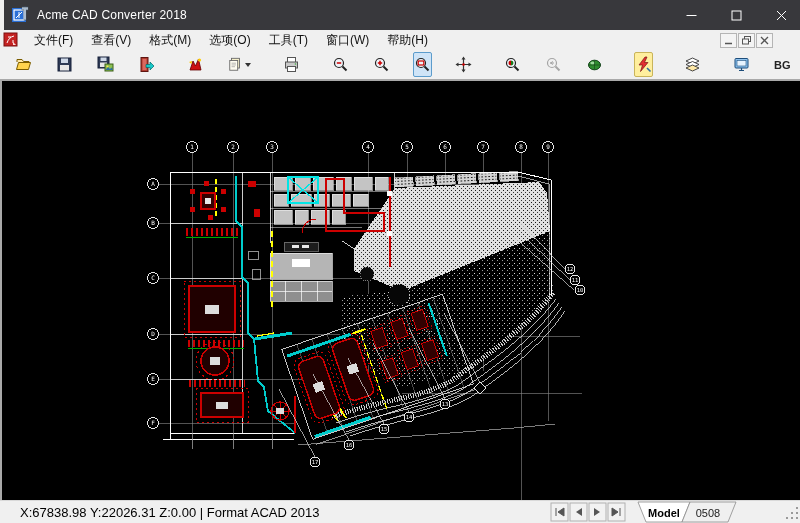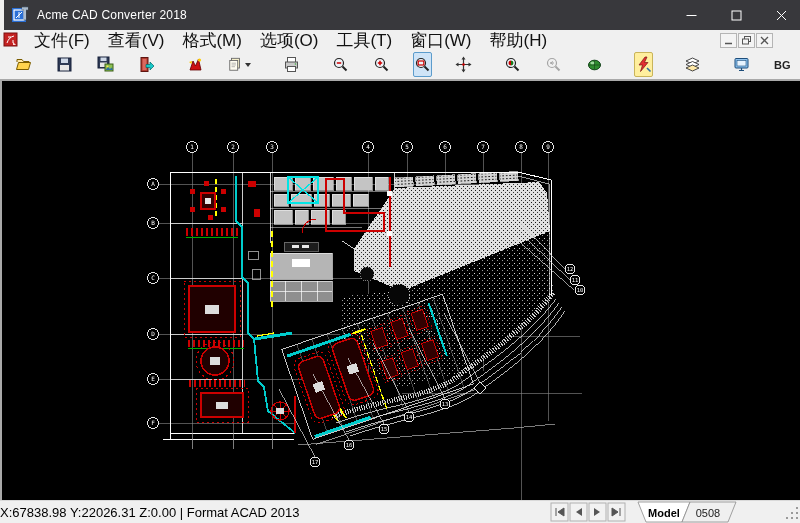--- a/index.html
+++ b/index.html
@@ -7,21 +7,21 @@
   .window{position:relative;width:800px;height:523px;background:#f0f0f0;
     font-family:"Liberation Sans","DejaVu Sans",sans-serif;overflow:hidden;}
   
   .titlebar{position:absolute;left:4px;top:0;width:800px;height:30px;background:#38383c;
     display:flex;align-items:center;color:#fff;}
   .titlebar .appicon{width:18px;height:18px;margin:0 8px 0 7px;}
   .titlebar .title{font-size:12px;letter-spacing:.2px;flex:1;}
   .wctl{width:45px;height:30px;display:flex;align-items:center;justify-content:center;}
   
   .menubar{position:absolute;left:0;top:30px;width:776px;height:20px;background:#f0f0f0;
-    display:flex;align-items:center;font-size:17px;color:#111;}
+    display:flex;align-items:center;font-size:12px;color:#111;}
   .menubar .docicon{width:16px;height:16px;margin:0 6px 0 3px;}
   .menuitem{padding:2px 9px;white-space:nowrap;}
   .mdi-ctls{margin-left:auto;display:flex;gap:1px;padding-right:3px;}
   .mdi-btn{width:17px;height:15px;border:1px solid #b5b5b5;background:#f4f4f4;
     display:flex;align-items:center;justify-content:center;}
   
   .toolbar{position:absolute;left:0;top:50px;width:800px;height:29px;background:#f0f0f0;
     display:flex;align-items:center;padding-left:3px;}
   .tbtn{width:25px;height:25px;margin:0 11px;display:flex;align-items:center;justify-content:flex-start;
     border:1px solid transparent;border-radius:2px;position:relative;}
@@ -31,21 +31,21 @@
   .dd-arrow{width:0;height:0;border-left:3.5px solid transparent;border-right:3.5px solid transparent;
     border-top:4px solid #333;margin-left:2px;}
   .bg-label{font-size:11px;font-weight:bold;color:#222;}
   
   .canvas{position:absolute;left:0;top:79px;width:800px;height:421px;background:#000;
     border-left:2px solid #a9a9a9;border-top:2px solid #a9a9a9;}
   .canvas svg{display:block;}
   
   .statusbar{position:absolute;left:0;top:500px;width:800px;height:23px;background:#f0f0f0;
     border-top:1px solid #d9d9d9;display:flex;align-items:center;font-size:13px;color:#000;}
-  .status-text{padding-left:0;white-space:nowrap;}
+  .status-text{padding-left:20px;white-space:nowrap;}
   .tabzone{margin-left:auto;display:flex;align-items:center;height:23px;justify-content:flex-end;}
   .grip{width:14px;height:18px;margin-left:6px;}
 </style>
 </head>
 <body>
 
 <div class="window">
 
   <div class="titlebar">
     <svg class="appicon" viewBox="0 0 18 18">

